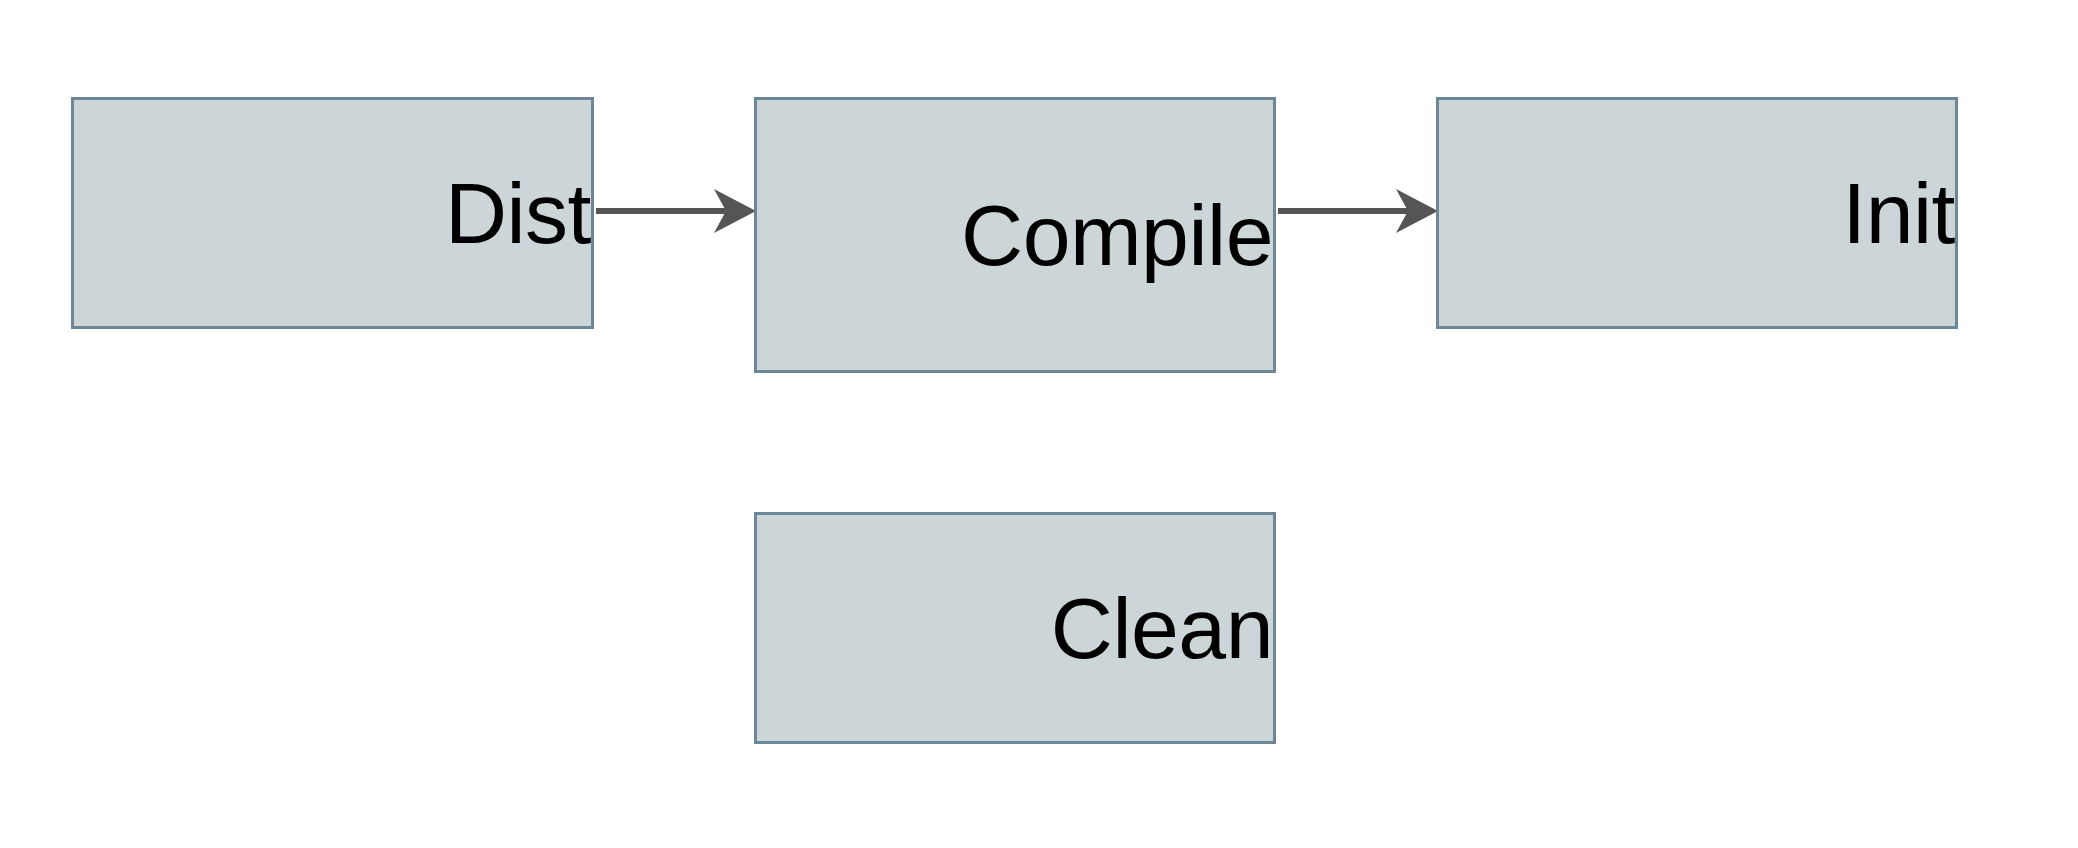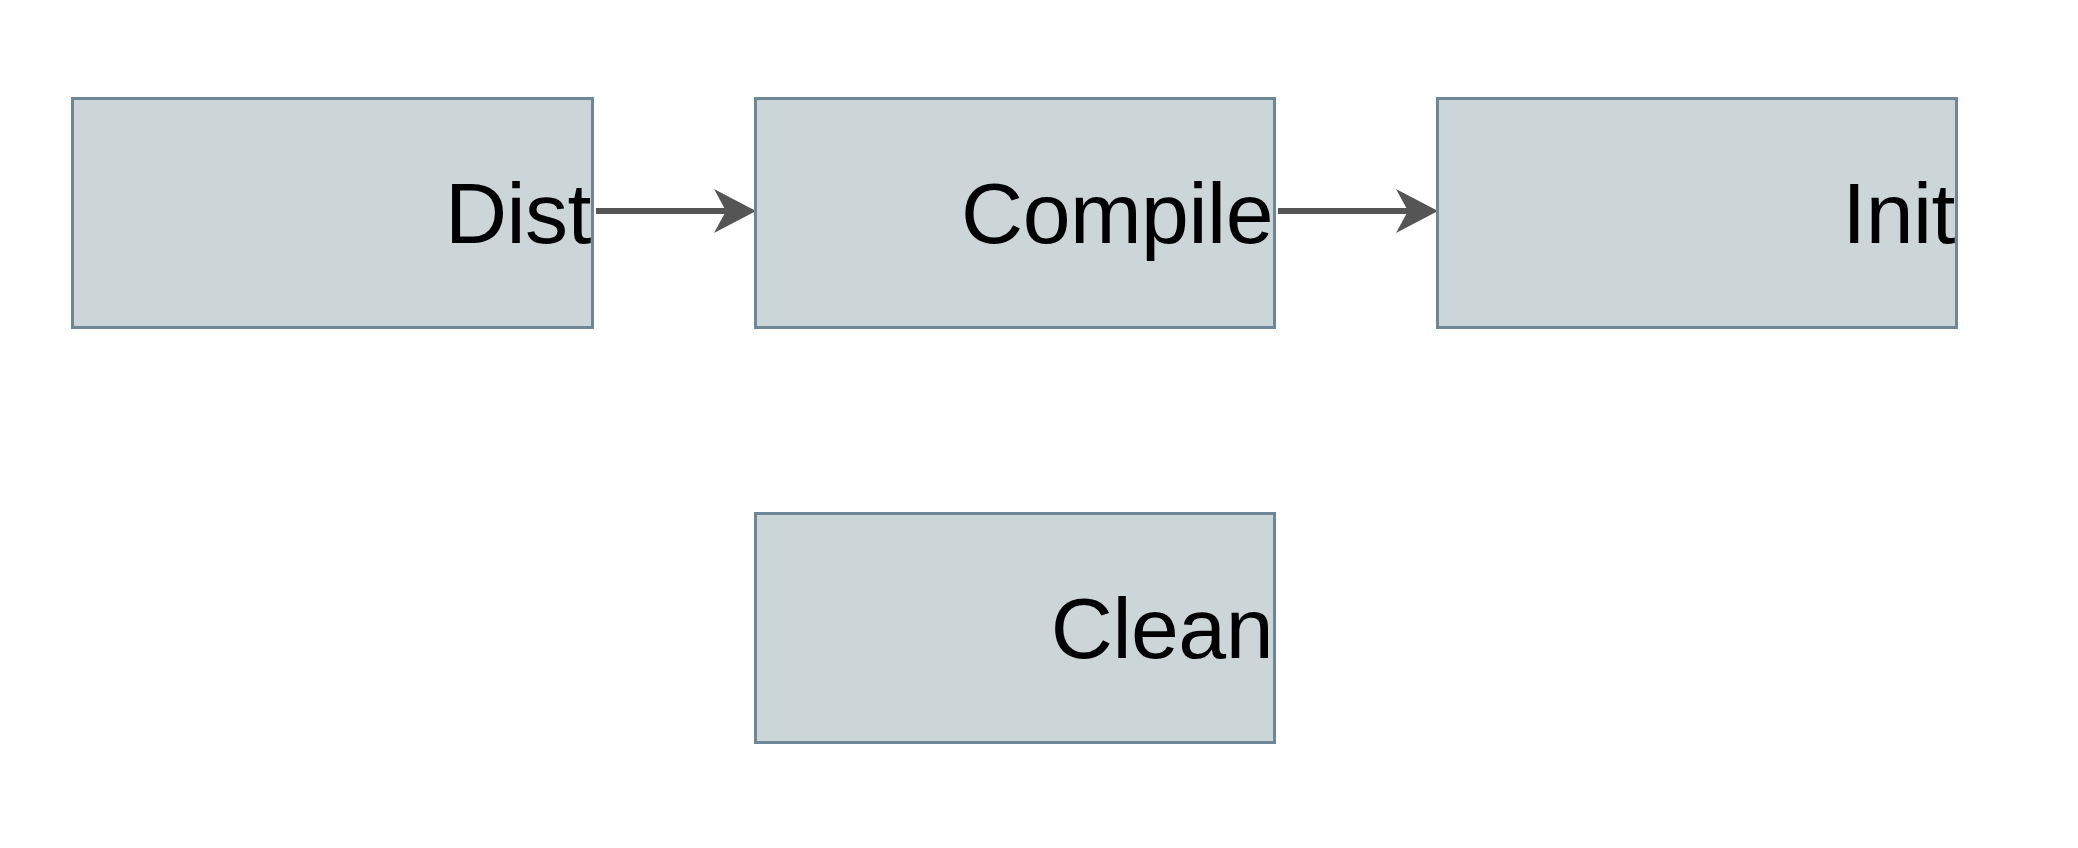--- a/index.html
+++ b/index.html
@@ -32,21 +32,21 @@
     font-size: 86px;
     font-weight: 400;
     color: #000000;
     line-height: 1;
     letter-spacing: -0.5px;
     white-space: nowrap;
     -webkit-font-smoothing: antialiased;
   }
   
   #node-dist    { left: 71px;   top: 97px;  width: 523px; height: 232px; }
-  #node-compile { left: 754px;  top: 97px;  width: 522px; height: 232px; padding-left: 40px; }
+  #node-compile { left: 754px;  top: 97px;  width: 522px; height: 276px; padding-left: 40px; }
   #node-init    { left: 1436px; top: 97px;  width: 522px; height: 232px; }
   #node-clean   { left: 754px;  top: 512px; width: 522px; height: 232px; }
 
   .edge {
     position: absolute;
     overflow: visible;
   }
   #edge-dist-compile { left: 590px;  top: 180px; width: 172px; height: 62px; }
   #edge-compile-init { left: 1272px; top: 180px; width: 172px; height: 62px; }
 </style>

